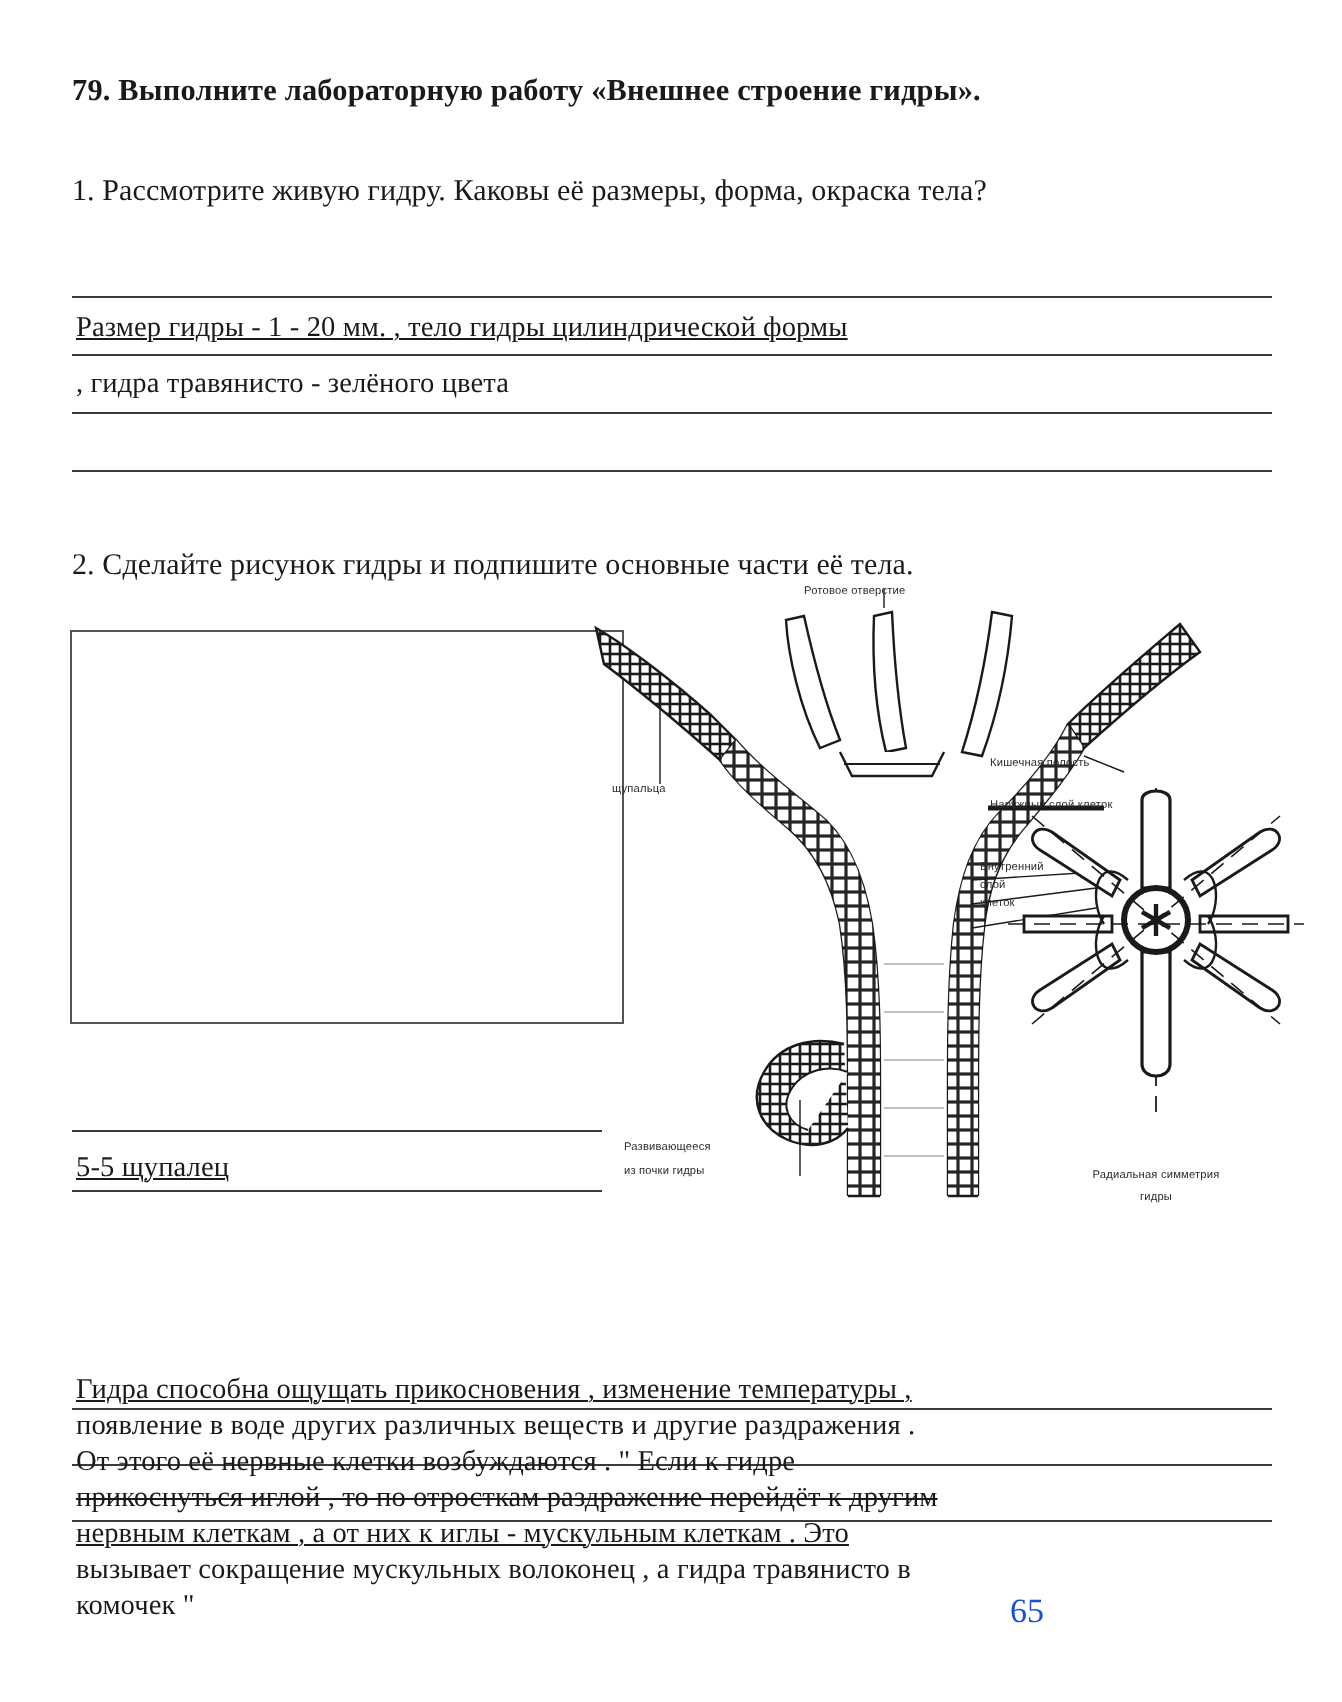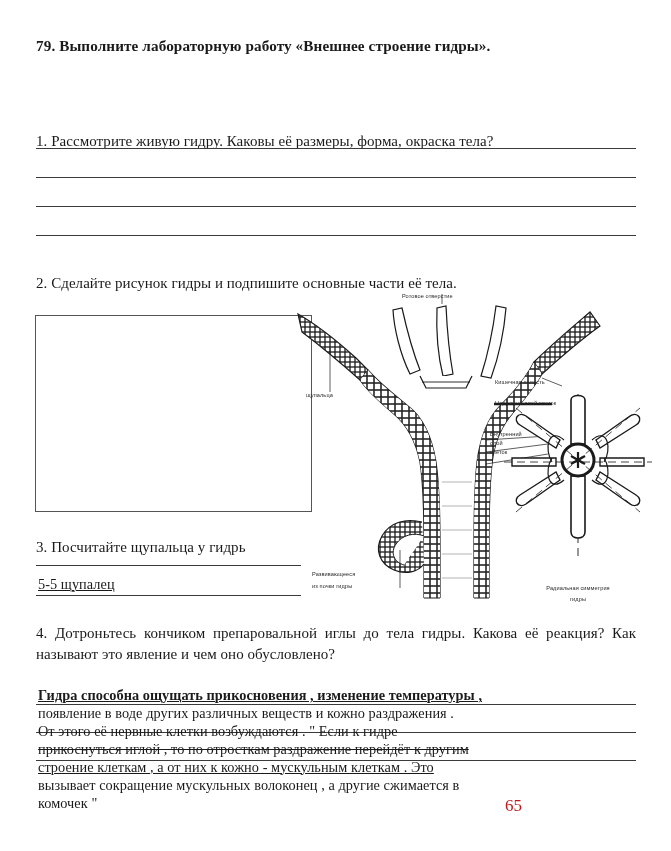--- a/index.html
+++ b/index.html
@@ -33,21 +33,21 @@
     text-align: justify;
     letter-spacing: 0.1px;
   }
   .question {
     position: absolute;
     font-size: 15px;
     line-height: 1.42;
     text-align: justify;
     letter-spacing: 0.05px;
   }
-  .q1 { left: 36px; top: 74px; width: 600px; margin-top: 45px; }
+  .q1 { left: 36px; top: 74px; width: 600px; }
   .q2 { left: 36px; top: 261px; width: 600px; font-family: Liberation Serif, serif; }
   .q3 { left: 36px; top: 525px; width: 300px; }
   .q4 { left: 36px; top: 611px; width: 600px; }
 
   
   .rule {
     position: absolute;
     height: 0;
     border-bottom: 1.4px solid #3a3a3a;
   }
@@ -87,38 +87,40 @@
     letter-spacing: 0.1px;
     white-space: nowrap;
   }
   .fig-label.center { text-align: center; }
 
   
   .page-number {
     position: absolute;
     left: 505px; top: 784px;
     font-size: 17px;
-    color: #b91c1c;
+    color: #1d4ed8;
     text-align: right;
   }
 </style>
 </head>
 <body>
 
 <div class="page">
 
   <div class="task-title">79. Выполните лабораторную работу «Внешнее строение гидры».</div>
 
   <div class="question q1">1. Рассмотрите живую гидру. Каковы её размеры, форма, окраска тела?</div>
 
   <div class="rule" style="left:36px; top:136px; width:600px;"></div>
   <div class="rule" style="left:36px; top:165px; width:600px;"></div>
   <div class="rule" style="left:36px; top:194px; width:600px;"></div>
   <div class="rule" style="left:36px; top:223px; width:600px;"></div>
 
+  <div class="answer u" style="left:38px; top:145px;">Размер гидры - 1 - 20 мм. , тело гидры цилиндрической формы</div>
+  <div class="answer" style="left:38px; top:173px;">, гидра травянисто - зелёного цвета</div>
 
   <div class="question q2">2. Сделайте рисунок гидры и подпишите основные части её тела.</div>
 
   <div class="draw-box"></div>
 
   <div class="figure">
     <svg width="381" height="320" viewBox="0 0 381 320">
       <defs>
         <pattern id="cellTex" width="7" height="7" patternUnits="userSpaceOnUse">
           <rect width="7" height="7" fill="#ffffff"></rect>
@@ -245,36 +247,34 @@
     <div class="fig-label" style="left:200px; top:147px;">слой</div>
     <div class="fig-label" style="left:200px; top:156px;">клеток</div>
 
     <div class="fig-label" style="left:22px; top:278px;">Развивающееся</div>
     <div class="fig-label" style="left:22px; top:290px;">из почки гидры</div>
 
     <div class="fig-label center" style="left:222px; top:292px; width:132px;">Радиальная симметрия</div>
     <div class="fig-label center" style="left:222px; top:303px; width:132px;">гидры</div>
   </div>
 
-  <div class="question q3">3. Посчитайте щупальца у гидрь</div>
 
   <div class="rule" style="left:36px; top:553px; width:265px;"></div>
   <div class="rule" style="left:36px; top:583px; width:265px;"></div>
 
   <div class="answer u" style="left:38px; top:565px;">5-5 щупалец</div>
 
-  <div class="question q4">4. Дотроньтесь кончиком препаровальной иглы до тела гидры. Какова её реакция? Как называют это явление и чем оно обусловлено?</div>
 
   <div class="rule" style="left:36px; top:692px; width:600px;"></div>
   <div class="rule" style="left:36px; top:720px; width:600px;"></div>
   <div class="rule" style="left:36px; top:748px; width:600px;"></div>
 
-  <div class="answer u" style="left:38px; top:676px;font-weight:bold;">Гидра способна ощущать прикосновения , изменение температуры ,</div>
-  <div class="answer" style="left:38px; top:694px;">появление в воде других различных веществ и кожно раздражения .</div>
+  <div class="answer u" style="left:38px; top:676px;">Гидра способна ощущать прикосновения , изменение температуры ,</div>
+  <div class="answer" style="left:38px; top:694px;">появление в воде других различных веществ и другие раздражения .</div>
   <div class="answer strike" style="left:38px; top:730px;">прикоснуться иглой , то по отросткам раздражение перейдёт к другим</div>
   <div class="answer" style="left:38px; top:712px;">От этого её нервные клетки возбуждаются . " Если к гидре</div>
-  <div class="answer u" style="left:38px; top:748px;">строение клеткам , а от них к кожно - мускульным клеткам . Это</div>
-  <div class="answer" style="left:38px; top:766px;">вызывает сокращение мускульных волоконец ,  а другие сжимается в</div>
+  <div class="answer u" style="left:38px; top:748px;">нервным клеткам , а от них к иглы - мускульным клеткам . Это</div>
+  <div class="answer" style="left:38px; top:766px;">вызывает сокращение мускульных волоконец ,  а гидра травянисто в</div>
   <div class="answer" style="left:38px; top:784px;">комочек "</div>
 
   <div class="page-number">65</div>
 
 </div>
 
 </body></html>

